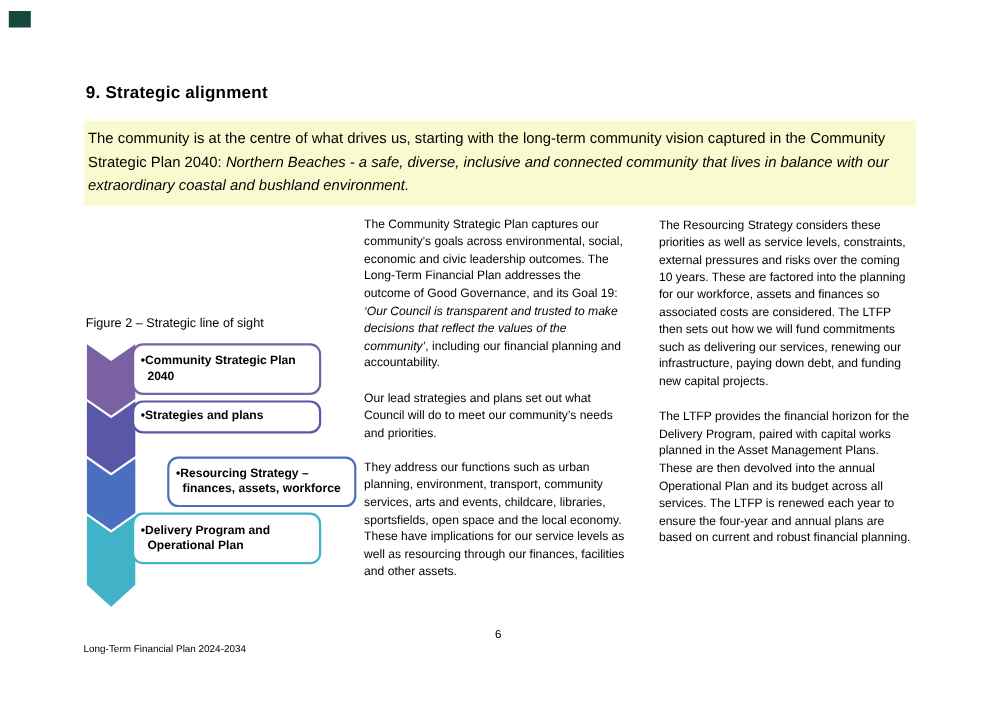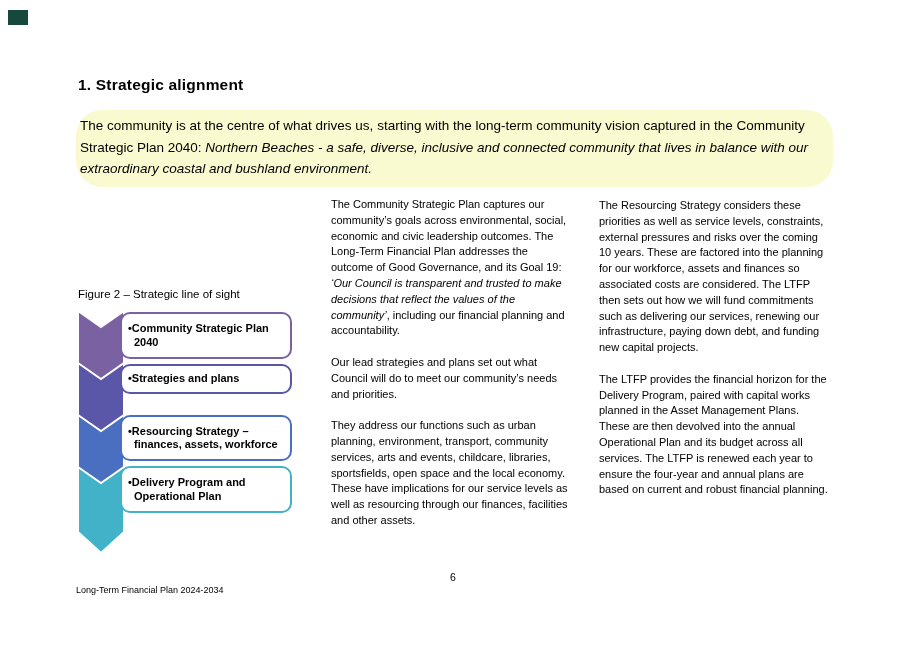--- a/index.html
+++ b/index.html
@@ -4,21 +4,21 @@
 <style>
   html,body{margin:0;padding:0;}
   body{width:915px;height:647px;background:#ffffff;font-family:"Liberation Sans",sans-serif;color:#000;}
   .page{position:relative;width:915px;height:647px;background:#fff;overflow:hidden;}
 
   .corner-mark{position:absolute;left:8px;top:10px;width:20px;height:15px;}
 
   .page-title{position:absolute;left:78px;top:76px;font-size:15.5px;font-weight:bold;letter-spacing:.2px;}
 
   .highlight-box{position:absolute;left:76px;top:110px;width:747px;padding:5px 6px 7px 4px;
-    font-size:13.5px;line-height:21.5px;border-radius:26px;}
+    font-size:13.5px;line-height:21.5px;}
   .highlight-box .it{font-style:italic;}
 
   .col{position:absolute;font-size:11px;line-height:15.8px;}
   .col p{margin:0 0 15.8px 0;}
   .col1{left:80px;top:197px;width:228px;}
   .col2{left:331px;top:197px;width:237px;}
   .col3{left:599px;top:198px;width:233px;}
   .bi{font-weight:bold;font-style:italic;}
   .it{font-style:italic;}
 
@@ -38,21 +38,21 @@
   .page-number{position:absolute;left:450px;top:571px;font-size:10.5px;}
   .footer-text{position:absolute;left:76px;top:585px;font-size:9px;}
 </style>
 </head>
 <body>
 
 <div class="page">
 
   <div class="corner-mark" style="background-color: rgb(23, 72, 60);"></div>
 
-  <div class="page-title">1. Strategic alignment</div>
+  <div class="page-title">9. Strategic alignment</div>
 
   <div class="highlight-box" style="background-color: rgb(250, 250, 208);">
     <span>The community is at the centre of what drives us, starting with the long-term community vision captured in the Community Strategic Plan 2040:  </span><span class="it">Northern Beaches - a safe, diverse, inclusive and connected community that lives in balance with our extraordinary coastal and bushland environment.</span>
   </div>
 
 
   <div class="figure-caption">Figure 2 – Strategic line of sight</div>
 
   <div class="diagram">
     <svg class="chevron-stack" width="48" height="245" viewBox="0 0 48 245">
@@ -61,21 +61,21 @@
       <path d="M1,105 L24,121 L47,105 L47,161 L24,179 L1,161 Z" stroke="#ffffff" stroke-width="2" fill="#4b6fc0"></path>
       <path d="M1,157 L24,173 L47,157 L47,222 L24,243 L1,222 Z" stroke="#ffffff" stroke-width="2" fill="#41b2c8"></path>
     </svg>
 
     <div class="diagram-box box-0" style="border-color: rgb(122, 97, 162);">
       <div class="txt"><span>•</span><span>Community Strategic Plan 2040</span></div>
     </div>
     <div class="diagram-box box-1" style="border-color: rgb(91, 87, 168);">
       <div class="txt"><span>•</span><span>Strategies and plans</span></div>
     </div>
-    <div class="diagram-box box-2" style="border-color: rgb(75, 111, 192);">
+    <div class="diagram-box box-2" style="border-color: rgb(75, 111, 192); margin-left: 32px;">
       <div class="txt"><span>•</span><span>Resourcing Strategy – finances, assets, workforce</span></div>
     </div>
     <div class="diagram-box box-3" style="border-color: rgb(65, 178, 200); align-items: center;">
       <div class="txt"><span>•</span><span>Delivery Program and Operational Plan</span></div>
     </div>
   </div>
 
   <div class="col col2">
     <p><span>The Community Strategic Plan captures our community’s goals across environmental, social, economic and civic leadership outcomes. The Long-Term Financial Plan addresses the outcome of Good Governance, and its Goal 19: </span><span class="it">‘Our Council is transparent and trusted to make decisions that reflect the values of the community’</span><span>, including our financial planning and accountability.</span></p>
     <p>Our lead strategies and plans set out what Council will do to meet our community’s needs and priorities.</p>

